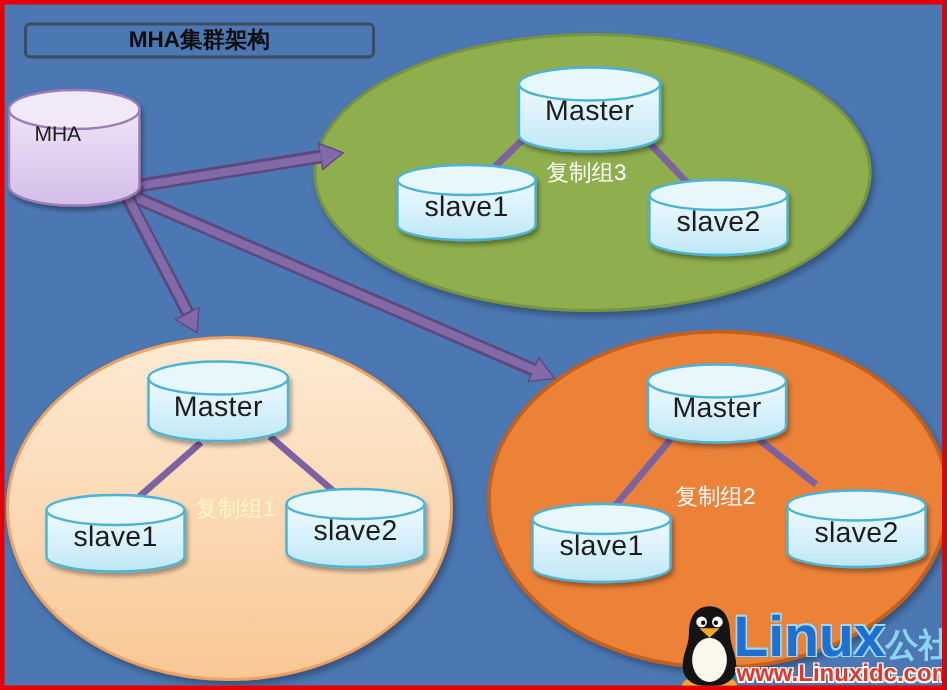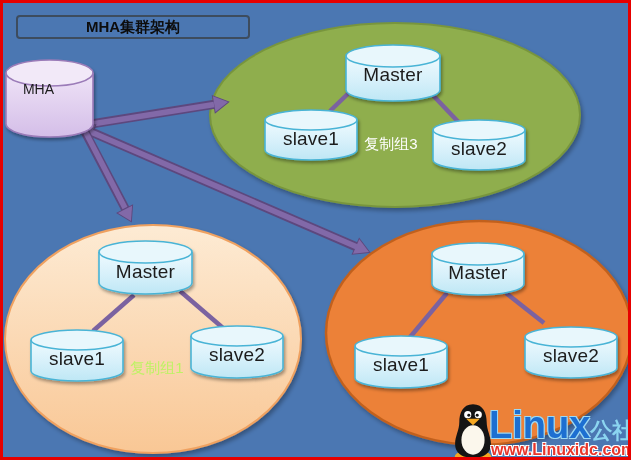--- a/index.html
+++ b/index.html
@@ -17,23 +17,23 @@
   .lbl{
     position:absolute;
     text-align:center;
     color:#1c1c1c;
     font-size:19px;
     line-height:17px;
     white-space:nowrap;
     pointer-events:none;
   }
   .node-lbl{letter-spacing:.2px;}
-  .grp-lbl{font-size:15px;margin-top:28px;}
+  .grp-lbl{font-size:15px;}
   .grp-lbl.white{color:#ffffff;}
-  .grp-lbl.black{color:#bef264;}
+  .grp-lbl.black{color:#fef9c3;}
   #title-box{
     position:absolute;left:13px;top:12px;width:234px;height:24px;
     border:2px solid #3D4C5E;border-radius:4px;
     box-sizing:border-box;
     text-align:center;line-height:20px;
     font-size:15px;font-weight:bold;color:#0d0d0d;
   }
   #mgr-lbl{
     position:absolute;left:3px;top:76px;width:65px;
     text-align:center;font-size:14px;line-height:20px;color:#1c1c1c;
@@ -181,20 +181,21 @@
   <div class="lbl grp-lbl white" style="left:352px;top:104px;width:72px;">复制组3</div>
 
   <div class="lbl node-lbl" style="left:96px;top:260px;width:93px;">Master</div>
   <div class="lbl node-lbl" style="left:28px;top:347px;width:92px;">slave1</div>
   <div class="lbl node-lbl" style="left:188px;top:343px;width:92px;">slave2</div>
   <div class="lbl grp-lbl black" style="left:118px;top:328px;width:72px;">复制组1</div>
 
   <div class="lbl node-lbl" style="left:429px;top:261px;width:92px;">Master</div>
   <div class="lbl node-lbl" style="left:352px;top:353px;width:92px;">slave1</div>
   <div class="lbl node-lbl" style="left:522px;top:344px;width:92px;">slave2</div>
+  <div class="lbl grp-lbl white" style="left:438px;top:320px;width:72px;">复制组2</div>
 
   <div id="watermark">
     <svg width="40" height="57" viewBox="0 0 38 54" style="position:absolute;left:2px;top:2px;">
       <ellipse cx="10" cy="49" rx="8.5" ry="3.6" fill="#F6A821" transform="rotate(-14 10 49)"></ellipse>
       <ellipse cx="28" cy="49" rx="8.5" ry="3.6" fill="#F6A821" transform="rotate(14 28 49)"></ellipse>
       <path d="M19,1 C9,1 6,10 6,18 C6,26 2,31 2,39 C2,48 10,52 19,52 C28,52 36,48 36,39 C36,31 32,26 32,18 C32,10 29,1 19,1 Z" fill="#141414"></path>
       <ellipse cx="19" cy="35" rx="11" ry="14" fill="#FBF7EC"></ellipse>
       <circle cx="14" cy="11" r="3.4" fill="#ffffff"></circle>
       <circle cx="24" cy="11" r="3.4" fill="#ffffff"></circle>
       <circle cx="15" cy="11.5" r="1.4" fill="#111"></circle>

